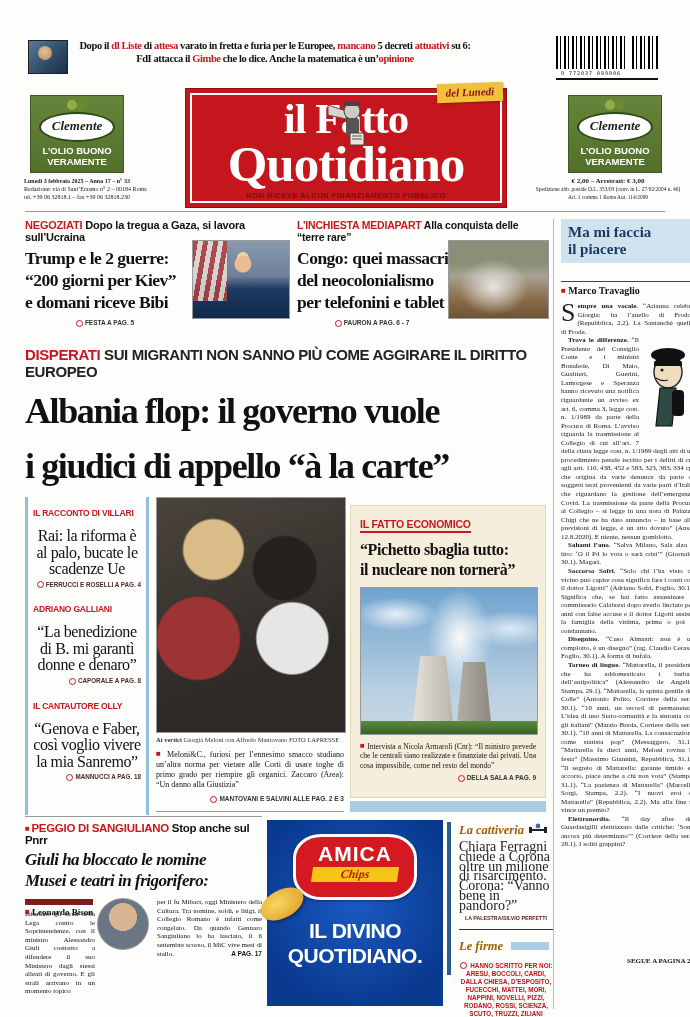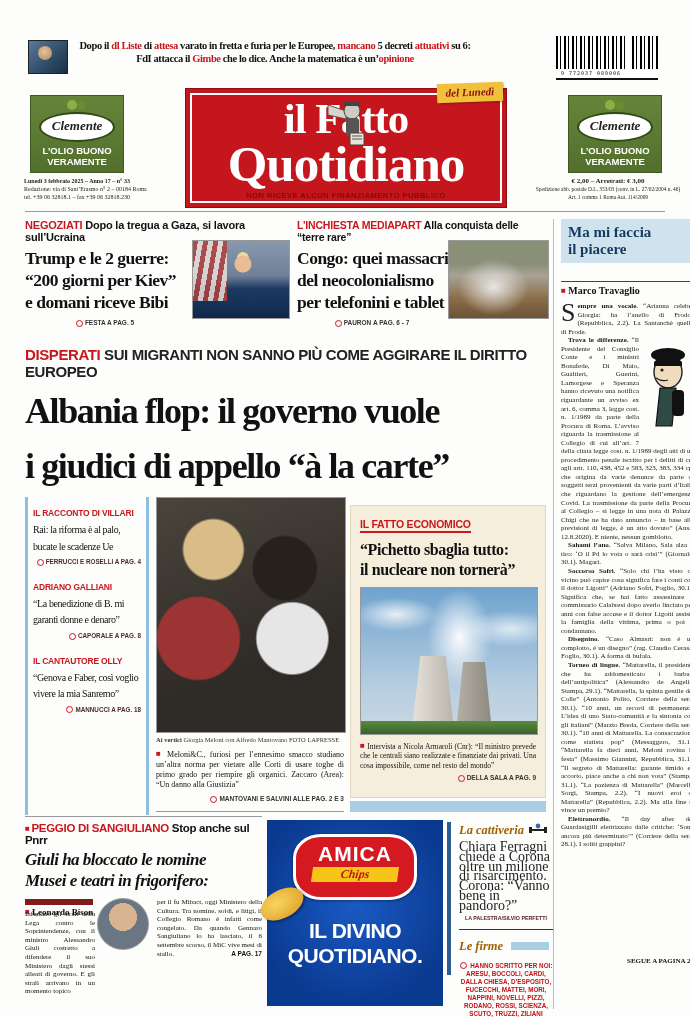--- a/index.html
+++ b/index.html
@@ -55,21 +55,21 @@
       linear-gradient(160deg,#4a443c,#2e2a26 70%);}
   .p-nuke{background:
       radial-gradient(ellipse 46px 70px at 56% 34%,rgba(255,255,255,.95),rgba(255,255,255,0) 70%),
       radial-gradient(ellipse 60px 24px at 20% 18%,rgba(255,255,255,.8),rgba(255,255,255,0) 70%),
       radial-gradient(ellipse 70px 26px at 85% 28%,rgba(255,255,255,.7),rgba(255,255,255,0) 70%),
       linear-gradient(180deg,#6fa3cf,#b9cfe0 70%,#c9d8e4);}
   .tower{position:absolute;bottom:12px;clip-path:polygon(18% 0,82% 0,100% 100%,0 100%);}
   .grass{position:absolute;left:0;right:0;bottom:0;height:13px;background:linear-gradient(#5d8a3f,#38622a);}
   
   .railitem .lab{font-family:"Liberation Sans",sans-serif;font-weight:bold;font-size:8.5px;color:#c8171e;letter-spacing:-0.2px;}
-  .railitem .tit{font-size:10px;line-height:16.5px;letter-spacing:-0.4px;margin-top:4px;}
+  .railitem .tit{font-size:16px;line-height:16.5px;letter-spacing:-0.4px;margin-top:10px;text-align:center;}
   .railitem .by{font-family:"Liberation Sans",sans-serif;font-weight:bold;font-size:6.3px;color:#4a2a2a;text-align:right;margin-top:3px;line-height:7.5px;}
   
   .beige{background:#f6eedd;border:1px solid #e4d8bc;}
   
   #trav{border-left:1px solid #bbb;}
   .rubric{background:#cfe3ef;color:#17395e;font-weight:bold;font-size:15px;line-height:17px;padding:5px 7px;}
   .travby{font-size:10px;font-weight:bold;border-top:1px solid #444;padding-top:3px;}
   .redsq{color:#c8171e;font-size:8px;vertical-align:1px;}
   .travbody{font-size:7px;line-height:8.55px;text-align:justify;color:#1a1a1a;}
   .travbody p{margin:0;text-indent:7px;}

